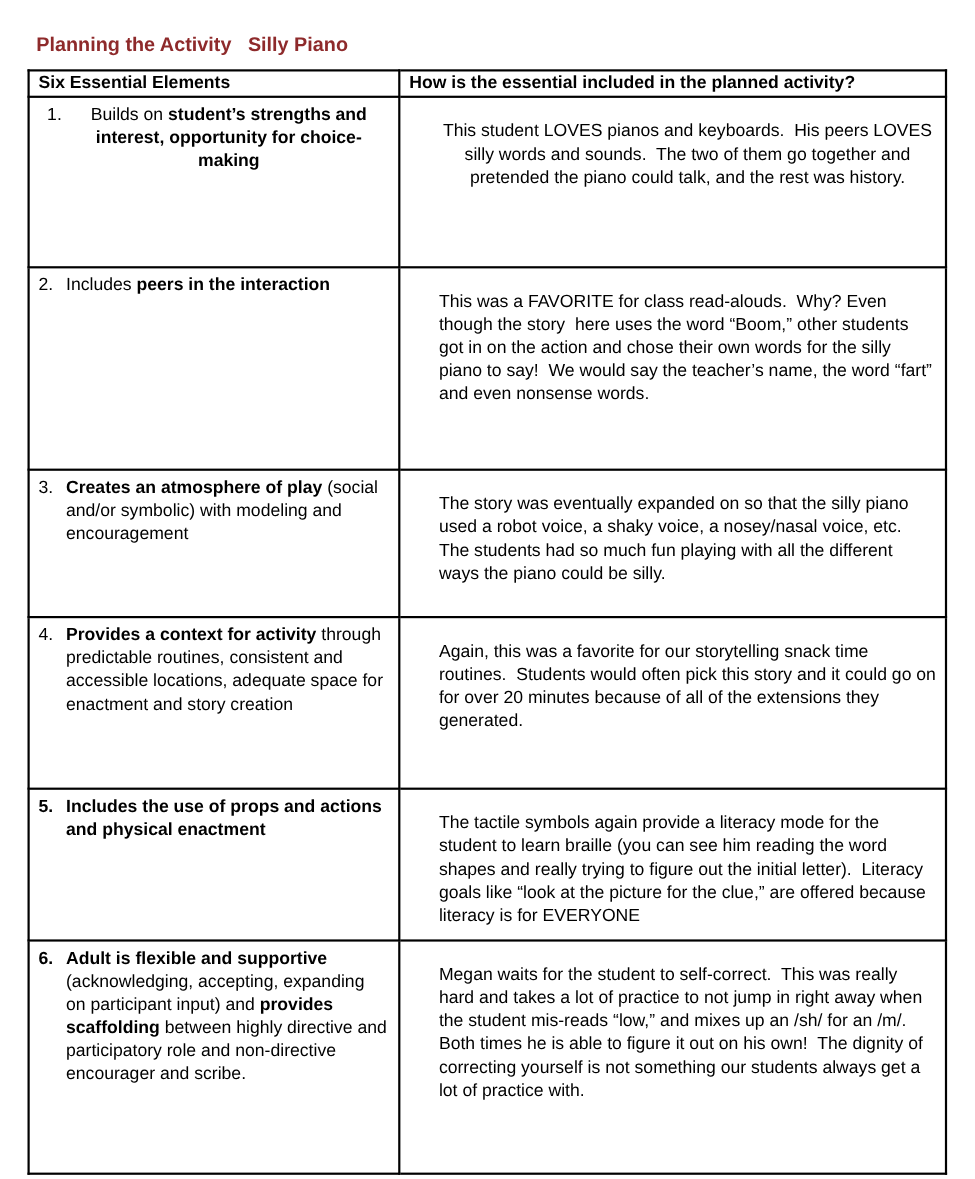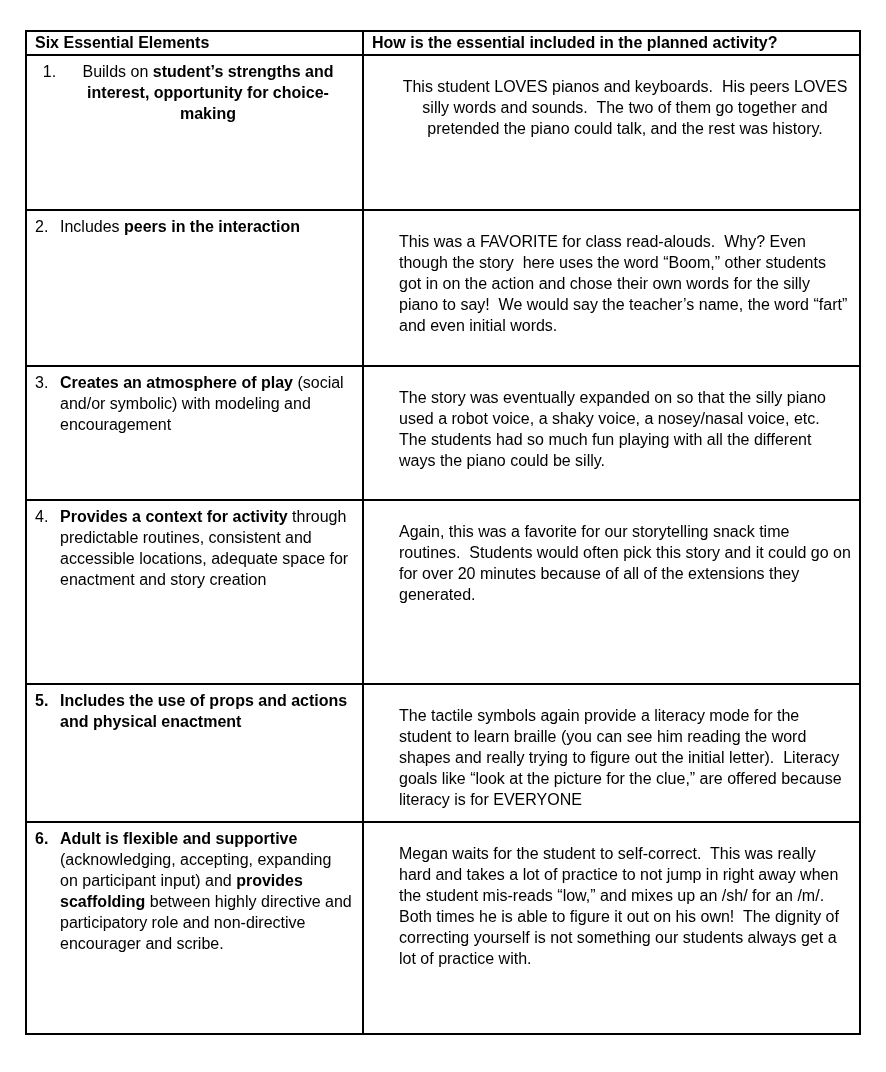--- a/index.html
+++ b/index.html
@@ -47,23 +47,23 @@
     white-space: nowrap;
     overflow: hidden;
   }
   th.th-right { padding-left: 10px; margin-left: 48px; }
   table.planning td {
     vertical-align: top;
     font-size: 16px;
     line-height: 21px;
   }
   tbody tr:nth-child(1) { height: 155px; text-align: center; }
-  tbody tr:nth-child(2) { height: 156px; }
+  tbody tr:nth-child(2) { height: 184px; }
   tbody tr:nth-child(3) { height: 134px; }
-  tbody tr:nth-child(4) { height: 184px; }
+  tbody tr:nth-child(4) { height: 156px; }
   tbody tr:nth-child(5) { height: 138px; margin-left: 16px; }
   tbody tr:nth-child(6) { height: 212px; }
   .cell-left { padding: 5px 6px 0 8px; }
   .num {
     display: inline-block;
     width: 25px;
     vertical-align: top;
   }
   .item-text {
     display: inline-block;
@@ -75,20 +75,21 @@
   .cell-right { padding: 20px 8px 0 35px; }
   .how-text {
     margin: 0;
     white-space: pre-wrap;
   }
 </style>
 </head>
 <body>
 
 <div class="page">
+  <h1 class="doc-title">Planning the Activity   Silly Piano</h1>
 
   <table class="planning">
     <colgroup>
       <col style="width:337px">
       <col>
     </colgroup>
     <thead>
       <tr>
         <th class="th-left">Six Essential Elements</th>
         <th class="th-right">How is the essential included in the planned activity?</th>
@@ -102,21 +103,21 @@
     <td class="cell-right">
       <p class="how-text">This student LOVES pianos and keyboards.  His peers LOVES silly words and sounds.  The two of them go together and pretended the piano could talk, and the rest was history.</p>
     </td>
   </tr>
 
   <tr>
     <td class="cell-left">
       <span class="num">2.</span><span class="item-text"><span>Includes </span><span class="bold">peers in the interaction</span></span>
     </td>
     <td class="cell-right">
-      <p class="how-text">This was a FAVORITE for class read-alouds.  Why? Even though the story  here uses the word “Boom,” other students got in on the action and chose their own words for the silly piano to say!  We would say the teacher’s name, the word “fart” and even initial words.</p>
+      <p class="how-text">This was a FAVORITE for class read-alouds.  Why? Even though the story  here uses the word “Boom,” other students got in on the action and chose their own words for the silly piano to say!  We would say the teacher’s name, the word “fart” and even nonsense words.</p>
     </td>
   </tr>
 
   <tr>
     <td class="cell-left">
       <span class="num">3.</span><span class="item-text"><span class="bold">Creates an atmosphere of play</span><span> (social and/or symbolic) with modeling and encouragement</span></span>
     </td>
     <td class="cell-right">
       <p class="how-text">The story was eventually expanded on so that the silly piano used a robot voice, a shaky voice, a nosey/nasal voice, etc.  The students had so much fun playing with all the different ways the piano could be silly.</p>
     </td>

